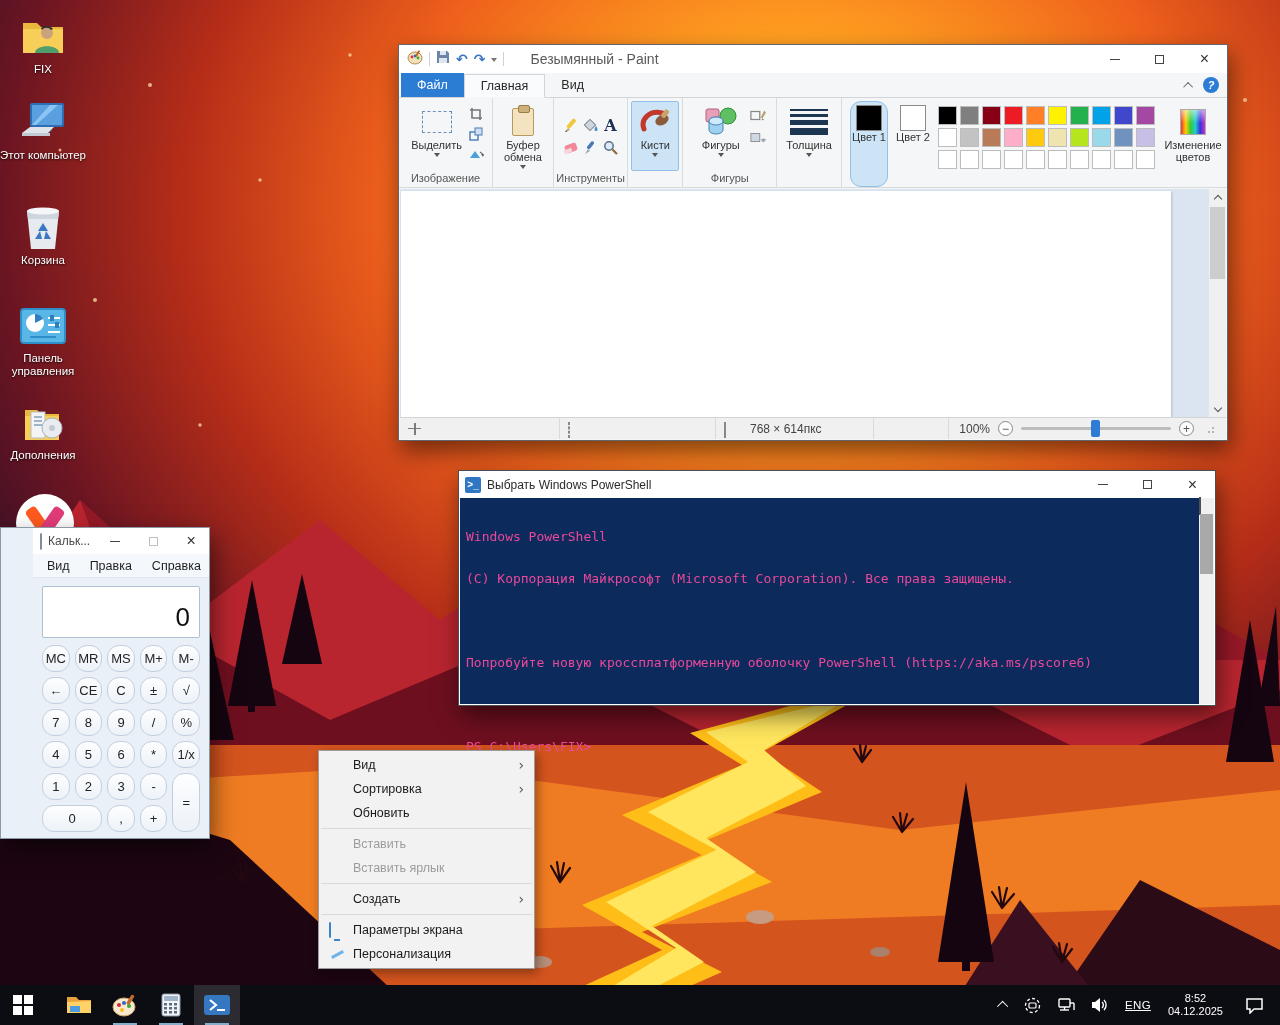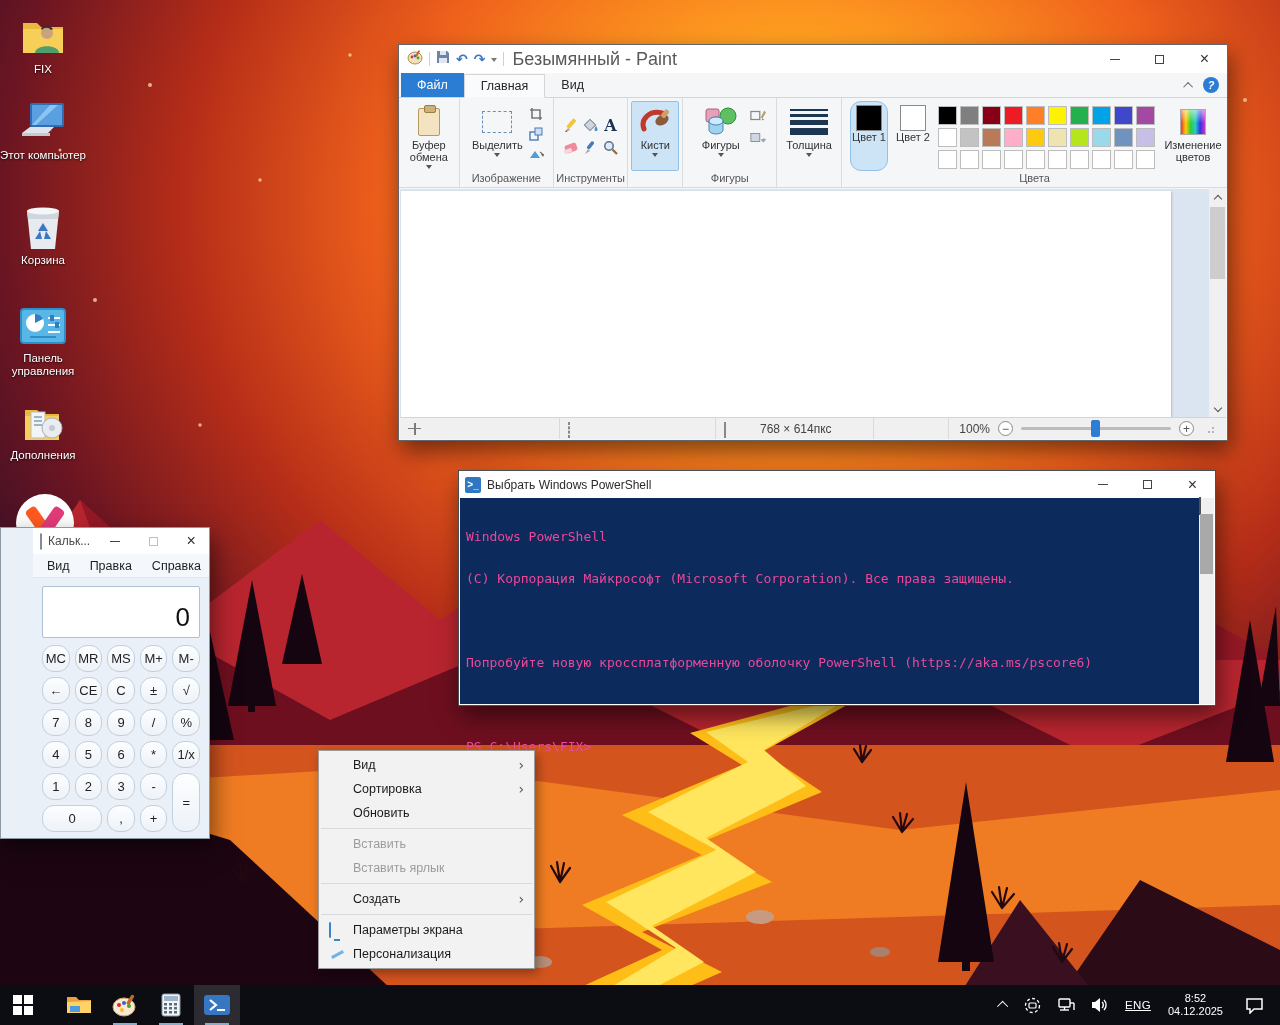--- a/index.html
+++ b/index.html
@@ -29,21 +29,21 @@
   .g-min{width:10px;height:1px;background:#444;display:block;}
   .g-max{width:9px;height:9px;border:1px solid #444;display:block;}
   .g-close{font-size:16px;line-height:10px;color:#333;}
 
   
   .paint{left:398px;top:44px;width:830px;height:397px;background:#f5f6f7;}
   .paint .tbar{height:28px;}
   .qat{display:flex;align-items:center;gap:6px;color:#8a8a8a;}
   .qat .sep{width:1px;height:14px;background:#d0d0d0;}
   .undo-redo{font-family:"DejaVu Sans",sans-serif;color:#3a76c4;font-size:14px;font-weight:bold;}
-  .ptitle{margin-left:8px;color:#5a5a5a;font-size:18px;}
+  .ptitle{margin-left:26px;color:#5a5a5a;font-size:14px;}
   .tabrow{display:flex;align-items:flex-end;height:25px;background:#f5f6f7;border-bottom:1px solid #d4d5d6;padding-left:2px;position:relative;}
   .tab{height:24px;padding:0 16px;display:flex;align-items:center;font-size:12.5px;color:#262626;}
   .tab.file{background:#2b7cd3;color:#fff;}
   .tab.active{background:#f5f6f7;border:1px solid #d4d5d6;border-bottom:1px solid #f5f6f7;margin-bottom:-1px;background:#fafbfc;}
   .ribbon-help{position:absolute;right:8px;top:4px;display:flex;align-items:center;gap:10px;}
   .chev-up{width:7px;height:7px;border-left:1.5px solid #666;border-top:1.5px solid #666;transform:rotate(45deg) translateY(2px);}
   .helpq{width:16px;height:16px;border-radius:50%;background:#2b7cd3;color:#fff;font-size:11px;font-weight:bold;display:flex;align-items:center;justify-content:center;}
   .ribbon{display:flex;height:90px;background:#f5f6f7;border-bottom:1px solid #d8d9da;}
   .rgroup{display:flex;flex-direction:column;border-right:1px solid #dadbdc;padding:3px 2px 0 2px;}
   .rg-body{flex:1;display:flex;justify-content:center;gap:2px;}
@@ -72,21 +72,21 @@
     linear-gradient(90deg,#e33,#fc0,#3c3,#2cc,#33d,#c3c);}
   .workarea{position:absolute;left:1px;right:1px;top:144px;bottom:23px;background:#dbe5f1;}
   .canvas{position:absolute;left:1px;top:2px;width:770px;height:227px;background:#fff;box-shadow:1px 1px 2px rgba(0,0,0,.18);}
   .vscroll{position:absolute;right:0;top:0;bottom:0;width:17px;background:#f0f0f0;}
   .vscroll .arr{position:absolute;left:0;width:17px;height:16px;display:flex;align-items:center;justify-content:center;}
   .sarr{width:6px;height:6px;border-left:1.5px solid #505050;border-top:1.5px solid #505050;}
   .up{transform:rotate(45deg);margin-top:3px;}
   .dn{transform:rotate(-135deg);margin-bottom:3px;}
   .thumbv{position:absolute;left:1px;width:15px;background:#cdcdcd;}
   .statusbar{position:absolute;left:1px;right:1px;bottom:1px;height:22px;background:#f0f0f0;border-top:1px solid #d4d4d4;display:flex;align-items:center;font-size:12px;color:#444;}
-  .st-sec{height:100%;display:flex;align-items:center;gap:22px;padding:4px 8px;border-right:1px solid #dadada;}
+  .st-sec{height:100%;display:flex;align-items:center;gap:12px;padding:4px 8px;border-right:1px solid #dadada;}
   .st-ico{width:14px;height:12px;position:relative;opacity:.75;}
   .crossh:before{content:"";position:absolute;left:6px;top:0;width:1.5px;height:12px;background:#555;}
   .crossh:after{content:"";position:absolute;top:5px;left:0;width:13px;height:1.5px;background:#555;}
   .selsq{border:1px dashed #666;width:12px;height:10px;margin-top:1px;}
   .sizesq{border:1.5px solid #666;width:12px;height:10px;margin-top:1px;}
   .zoomctl{margin-left:auto;display:flex;align-items:center;gap:8px;padding-right:12px;height:100%;border-left:1px solid #dadada;padding-left:10px;}
   .zbtn{width:15px;height:15px;border:1px solid #8a8a8a;border-radius:50%;display:flex;align-items:center;justify-content:center;font-size:12px;color:#555;line-height:12px;background:#fdfdfd;}
   .ztrack{width:150px;height:3px;background:#bcbcbc;position:relative;border-radius:2px;}
   .zthumb{position:absolute;left:70px;top:-7px;width:9px;height:17px;background:#2e7cd6;border-radius:2px;}
   .grip{width:8px;height:8px;margin-left:4px;position:relative;}
@@ -324,63 +324,63 @@
     <div class="tabrow">
       <span class="tab file">Файл</span>
       <span class="tab active">Главная</span>
       <span class="tab">Вид</span>
       <span class="ribbon-help">
         <i class="chev-up"></i>
         <i class="helpq">?</i>
       </span>
     </div>
     <div class="ribbon">
+      <div class="rgroup" style="width:96px">
+        <div class="rg-body">
+          <div class="bigbtn" style="width:58px">
+            <span class="bicon">
+                <i class="sel-icon"></i>
+              </span>
+            <span class="blbl">Выделить</span>
+            <i class="caret"></i>
+          </div>
+          <div style="display:flex;flex-direction:column;gap:4px;padding-top:5px">
+            <span class="mini">
+                <svg width="14" height="14" viewBox="0 0 14 14">
+                  <path d="M3,1 v10 h10 M1,3 h10 v10" stroke="#777" stroke-width="1.6" fill="none"></path>
+                </svg>
+              </span>
+            <span class="mini">
+                <svg width="14" height="14" viewBox="0 0 14 14">
+                  <rect x="1" y="5" width="8" height="8" fill="none" stroke="#4a7ab5" stroke-width="1.4"></rect>
+                  <rect x="6" y="1" width="7" height="7" fill="#cfe0f2" stroke="#4a7ab5"></rect>
+                </svg>
+              </span>
+            <span class="mini">
+                <svg width="16" height="12" viewBox="0 0 16 12">
+                  <polygon points="2,10 7,3 12,10" fill="#4aa0d8"></polygon>
+                  <path d="M12,4 a5,5 0 0 1 3,4" stroke="#666" fill="none" stroke-width="1.3"></path>
+                  <polygon points="15,9 13,6 16,6" fill="#666"></polygon>
+                </svg>
+              </span>
+          </div>
+        </div>
+        <div class="rg-label">Изображение</div>
+      </div>
       <div class="rgroup" style="width:62px">
         <div class="rg-body">
           <div class="bigbtn">
             <span class="bicon">
                 <i class="clip-icon"></i>
               </span>
             <span class="blbl">Буфер обмена</span>
             <i class="caret"></i>
           </div>
         </div>
         <div class="rg-label"></div>
-      </div>
-      <div class="rgroup" style="width:96px">
-        <div class="rg-body">
-          <div class="bigbtn" style="width:58px">
-            <span class="bicon">
-                <i class="sel-icon"></i>
-              </span>
-            <span class="blbl">Выделить</span>
-            <i class="caret"></i>
-          </div>
-          <div style="display:flex;flex-direction:column;gap:4px;padding-top:5px">
-            <span class="mini">
-                <svg width="14" height="14" viewBox="0 0 14 14">
-                  <path d="M3,1 v10 h10 M1,3 h10 v10" stroke="#777" stroke-width="1.6" fill="none"></path>
-                </svg>
-              </span>
-            <span class="mini">
-                <svg width="14" height="14" viewBox="0 0 14 14">
-                  <rect x="1" y="5" width="8" height="8" fill="none" stroke="#4a7ab5" stroke-width="1.4"></rect>
-                  <rect x="6" y="1" width="7" height="7" fill="#cfe0f2" stroke="#4a7ab5"></rect>
-                </svg>
-              </span>
-            <span class="mini">
-                <svg width="16" height="12" viewBox="0 0 16 12">
-                  <polygon points="2,10 7,3 12,10" fill="#4aa0d8"></polygon>
-                  <path d="M12,4 a5,5 0 0 1 3,4" stroke="#666" fill="none" stroke-width="1.3"></path>
-                  <polygon points="15,9 13,6 16,6" fill="#666"></polygon>
-                </svg>
-              </span>
-          </div>
-        </div>
-        <div class="rg-label">Изображение</div>
       </div>
       <div class="rgroup" style="width:76px">
         <div class="rg-body">
           <div class="toolgrid">
             <span class="mini">
                 <svg width="15" height="15" viewBox="0 0 15 15">
                   <rect x="6" y="0" width="4" height="11" rx="1" fill="#f0c63a" transform="rotate(40 8 6)"></rect>
                   <polygon points="2,14 5,10 7,12" fill="#caa26a"></polygon>
                   <polygon points="2,14 3.5,12.2 4.5,13.2" fill="#333"></polygon>
                 </svg>
@@ -521,21 +521,20 @@
             <i class="pc"></i>
             <i class="pc"></i>
           </div>
           <div class="bigbtn" style="width:64px">
             <span class="bicon">
                 <i class="rainbow"></i>
               </span>
             <span class="blbl">Изменение цветов</span>
           </div>
         </div>
-        <div class="rg-label">Цвета</div>
       </div>
     </div>
     <div class="workarea">
       <div class="canvas"></div>
       <div class="vscroll">
         <span class="arr" style="top:0">
             <i class="sarr up"></i>
           </span>
         <i class="thumbv" style="top:18px;height:72px"></i>
         <span class="arr" style="bottom:0">

